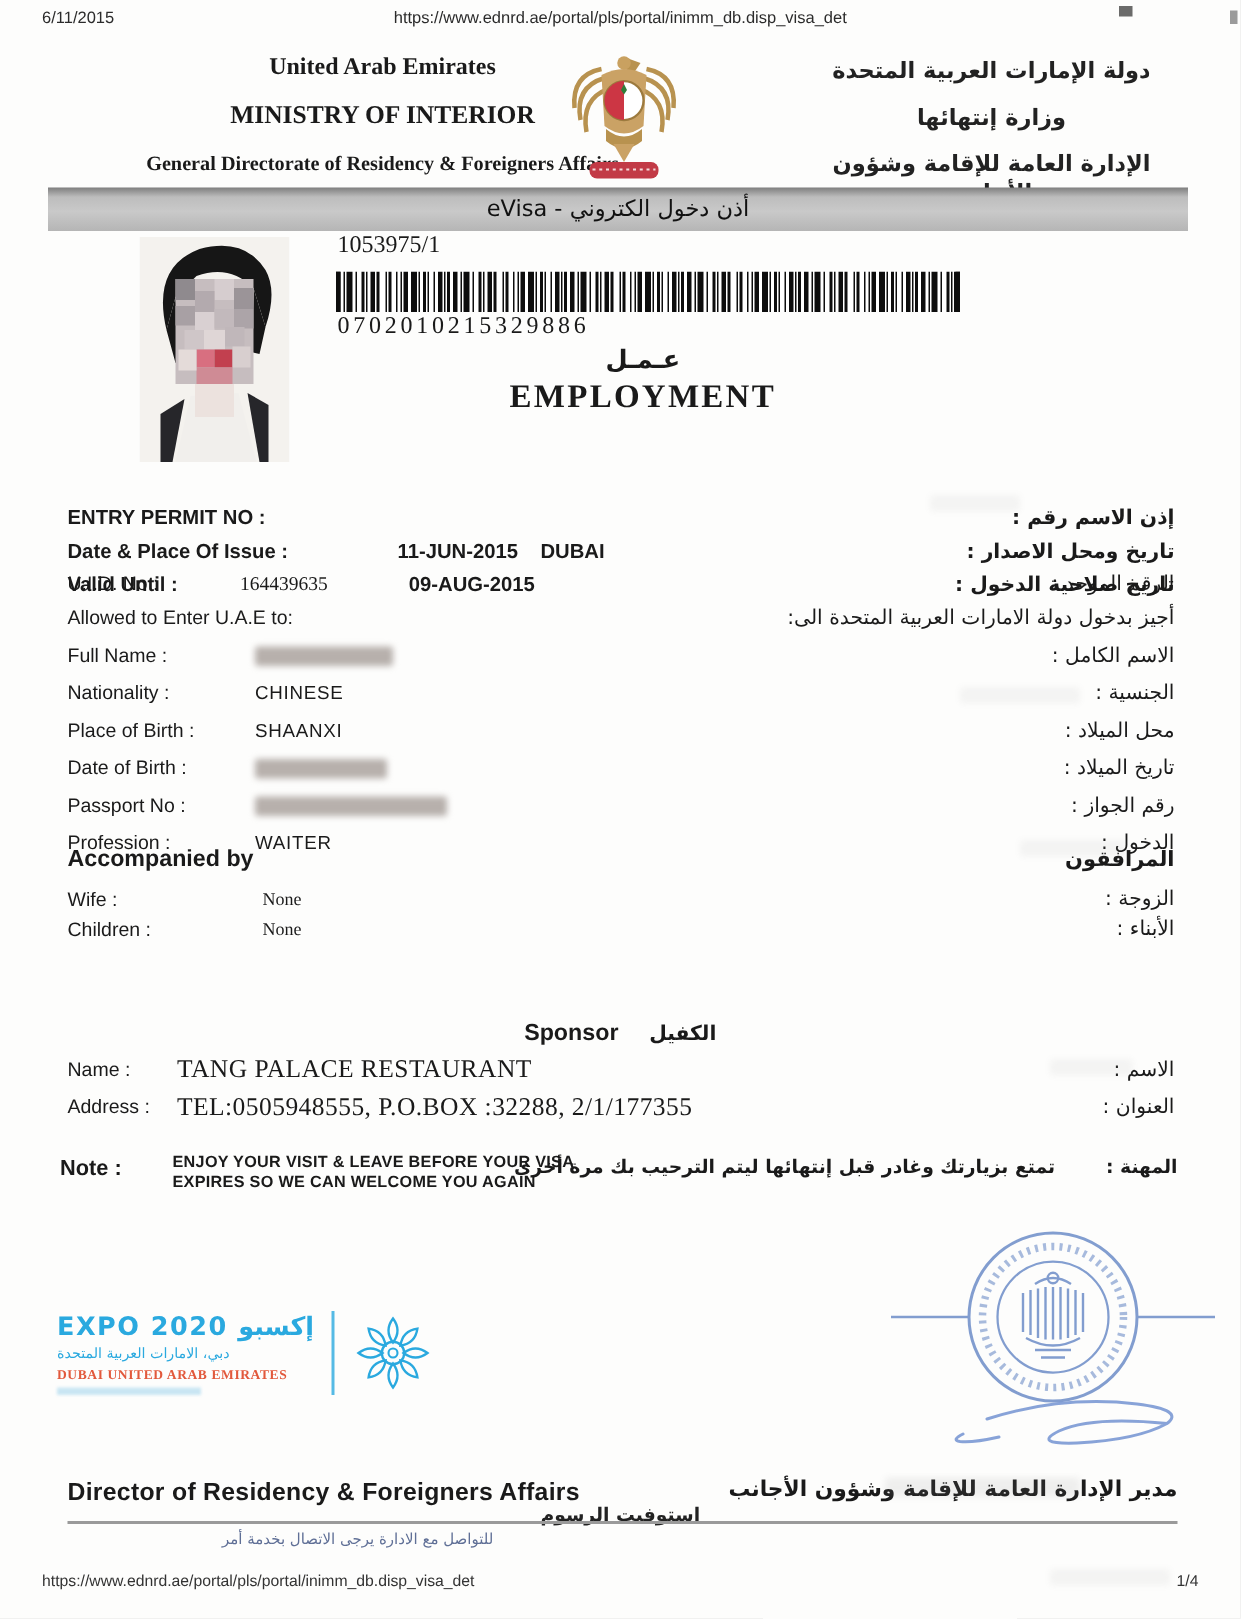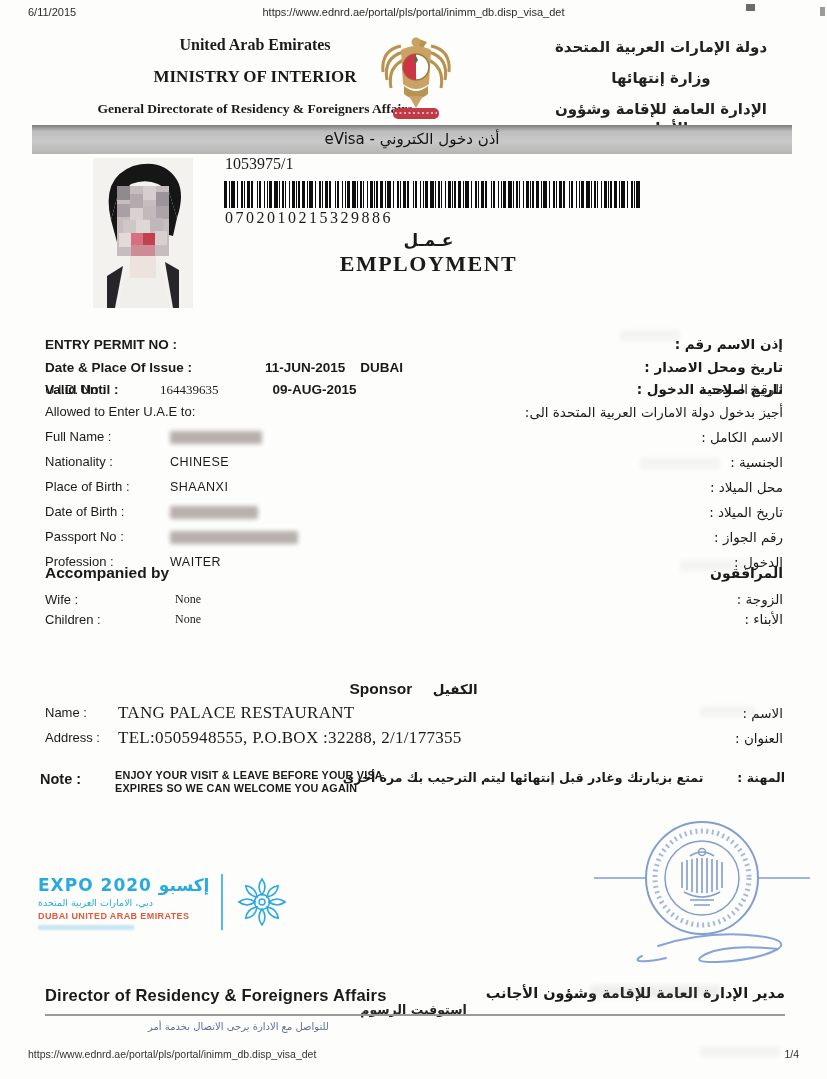--- a/index.html
+++ b/index.html
@@ -79,21 +79,21 @@
   
   .note-label{left:40px;top:771px;font-size:14.5px;font-weight:bold;}
   .note-lines{left:115px;top:769px;font-size:10.8px;font-weight:bold;line-height:12.5px;letter-spacing:.2px;}
   .note-ar{right:42px;top:770px;direction:rtl;display:flex;gap:34px;font-size:12.5px;font-weight:bold;}
 
   
   .expo{left:38px;top:855px;display:flex;align-items:center;gap:12px;margin-top:19px;}
   .expo-text{text-align:left;}
   .expo-l1{font-size:17px;font-weight:bold;letter-spacing:1px;}
   .expo-l2{font-size:9.5px;margin-top:2px;direction:rtl;text-align:left;}
-  .expo-l3{font-size:9px;font-weight:bold;letter-spacing:.4px;margin-top:3px;}
+  .expo-l3{font-size:9px;font-weight:bold;letter-spacing:.4px;margin-top:3px;font-family:Liberation Serif, serif;}
   .expo-l4{height:5px;width:96px;background:#9fd3ec;opacity:.55;filter:blur(1px);margin-top:4px;}
   .expo-sep{width:2px;height:56px;background:#2aa9df;opacity:.8;}
 
   .stamp{left:594px;top:816px;}
   .signature{left:628px;top:922px;}
 
   
   .dir-en{left:45px;top:986px;font-size:16.5px;font-weight:bold;letter-spacing:.2px;}
   .dir-ar{right:42px;top:985px;font-size:14.5px;font-weight:bold;direction:rtl;}
   .fees{left:0;right:0;top:1002px;text-align:center;font-size:12.5px;font-weight:bold;color:#222;}

